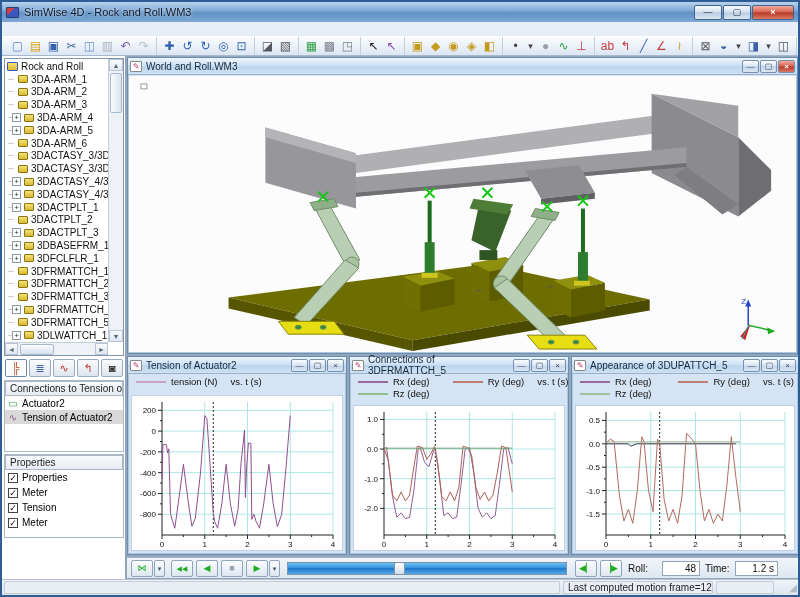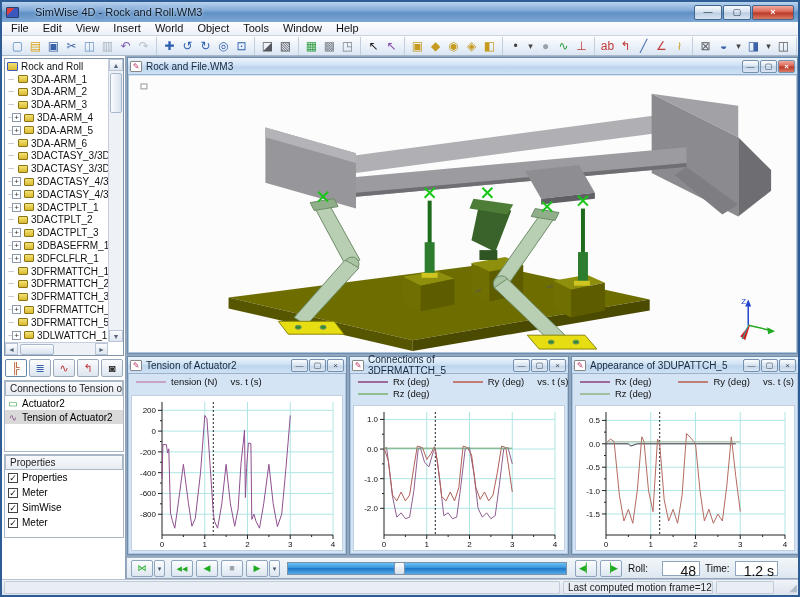--- a/index.html
+++ b/index.html
@@ -1,21 +1,21 @@
 <!DOCTYPE html>
 <html><head>
 <meta charset="utf-8">
 <style>
   html,body{margin:0;padding:0;background:#222;}
   *{box-sizing:border-box;}
   .win{position:relative;width:800px;height:597px;font-family:"Liberation Sans",sans-serif;font-size:11px;
        border:2px solid #2e5d96;background:#e8eef7;overflow:hidden;}
   
   .titlebar{position:absolute;left:0;top:0;width:796px;height:20px;
-    background:linear-gradient(#b9d2ee,#85acd8 40%,#6091c4 55%,#7fa8d6);display:flex;align-items:center;padding:0 4px;gap:16px;}
+    background:linear-gradient(#b9d2ee,#85acd8 40%,#6091c4 55%,#7fa8d6);display:flex;align-items:center;padding:0 4px;gap:5px;}
   .app-ico{width:13px;height:11px;background:linear-gradient(135deg,#d94040 0 38%,#3c58c0 38%);border:1px solid #28406e;border-radius:1px;flex:none;}
   .titletext{color:#0c1828;text-shadow:0 0 3px #e8f2fc;}
   .wbtns{margin-left:auto;display:flex;gap:1px;}
   .wbtn{width:28px;height:15px;border:1px solid #41658c;border-radius:2px;font-size:9px;line-height:12px;text-align:center;color:#234;
     background:linear-gradient(#f6fafd,#d4e0ee 48%,#b9cce2 52%,#dae6f2);}
   .wbtn.close{width:42px;background:linear-gradient(#f2a99e,#d8604e 48%,#b53826 52%,#dd7a64);color:#fff;font-weight:bold;}
   
   .menubar{position:absolute;left:0;top:20px;width:796px;height:14px;background:linear-gradient(#fbfcfe,#edf1f8);
     border-bottom:1px solid #cbd5e3;display:flex;align-items:center;padding-left:2px;}
   .menu-item{padding:0 7px;line-height:13px;color:#111;}
@@ -74,21 +74,21 @@
   .plotarea{position:absolute;left:3px;right:3px;bottom:3px;background:#fff;border:1px solid #c0d0e2;}
   
   .playbar{position:absolute;left:1px;top:501px;width:672px;height:21px;background:linear-gradient(#f2f6fa,#dde6f0);border-top:1px solid #9fb2c8;}
   .pbtn{position:absolute;top:2px;height:17px;border:1px solid #8fa5bd;border-radius:2px;background:linear-gradient(#fcfdfe,#dde6f0);
     text-align:center;font-size:9px;line-height:15px;color:#1faa1f;padding:0;}
   .pbtn.gray{color:#9aa4ae;}
   .pcaret{color:#456;font-size:7px;}
   .slider{position:absolute;left:150px;top:4px;width:290px;height:13px;border:1px solid #7e94ac;background:linear-gradient(#6cc0f4,#2f8fd8 50%,#1f78c8 50%,#55aae8);}
   .sthumb{position:absolute;left:38%;top:-1px;width:11px;height:13px;background:linear-gradient(#fdfdfe,#d5dfeb);border:1px solid #7e94ac;border-radius:2px;}
   .plabel{position:absolute;top:5px;font-size:10px;color:#111;}
-  .fld{position:absolute;top:3px;height:15px;background:#fff;border:1px solid #8fa5bd;font-size:14px;text-align:right;padding:1px 3px;color:#111;}
+  .fld{position:absolute;top:3px;height:15px;background:#fff;border:1px solid #8fa5bd;font-size:10px;text-align:right;padding:1px 3px;color:#111;}
   
   .statusbar{position:absolute;left:0;top:577px;width:796px;height:16px;background:linear-gradient(#f0f4f9,#dde4ee);
     border-top:1px solid #b6c2d2;font-size:10px;color:#222;}
   .ssec{position:absolute;top:1px;height:13px;border:1px solid #c2cbd8;border-radius:1px;background:#e9eef5;}
   .ssec.msg{left:561px;width:150px;padding:0 4px;line-height:12px;overflow:hidden;white-space:nowrap;}
   .grip{position:absolute;right:1px;top:2px;font-size:10px;color:#b0bcc8;}
 </style>
 </head>
 <body>
 
@@ -97,31 +97,20 @@
   <div class="titlebar">
     <span class="app-ico"></span>
     <span class="titletext">SimWise 4D - Rock and Roll.WM3</span>
     <span class="wbtns">
       <span class="wbtn">—</span>
       <span class="wbtn">▢</span>
       <span class="wbtn close">×</span>
     </span>
   </div>
 
-  <div class="menubar" id="menubar">
-      <span class="menu-item">File</span>
-      <span class="menu-item">Edit</span>
-      <span class="menu-item">View</span>
-      <span class="menu-item">Insert</span>
-      <span class="menu-item">World</span>
-      <span class="menu-item">Object</span>
-      <span class="menu-item">Tools</span>
-      <span class="menu-item">Window</span>
-      <span class="menu-item">Help</span>
-    </div>
   <div class="toolbar" id="toolbar">
       <span class="tgroup">
         <span class="ticon" style="color: rgb(91, 135, 197);">▢</span>
         <span class="ticon" style="color: rgb(217, 164, 27);">▤</span>
         <span class="ticon" style="color: rgb(58, 98, 168);">▣</span>
         <span class="ticon" style="color: rgb(58, 98, 168);">✂</span>
         <span class="ticon" style="color: rgb(111, 149, 200);">◫</span>
         <span class="ticon" style="color: rgb(170, 180, 192);">▥</span>
         <span class="ticon" style="color: rgb(122, 90, 176);">↶</span>
         <span class="ticon" style="color: rgb(185, 194, 204);">↷</span>
@@ -339,36 +328,36 @@
           <div class="propitem">
             <span class="cb">✓</span>
             <span>Properties</span>
           </div>
           <div class="propitem">
             <span class="cb">✓</span>
             <span>Meter</span>
           </div>
           <div class="propitem">
             <span class="cb">✓</span>
-            <span>SimWise</span>
+            <span>Tension</span>
           </div>
           <div class="propitem">
             <span class="cb">✓</span>
             <span>Meter</span>
           </div>
         </div>
     </div>
   </div>
 
   <div class="mdi">
 
     <div class="child viewport-win">
       <div class="ctitle">
         <span class="wicon">✎</span>
-        <span>Rock and File.WM3</span>
+        <span>World and Roll.WM3</span>
         <span class="cbtns">
           <span class="cbtn">—</span>
           <span class="cbtn">▢</span>
           <span class="cbtn closer">×</span>
         </span>
       </div>
       <div class="canvas">
         <svg width="100%" height="100%" viewBox="0 0 670 279" preserveAspectRatio="none">
 
           <polygon points="100,224 360,190 523,226 285,267" fill="#6e6e00"></polygon>

